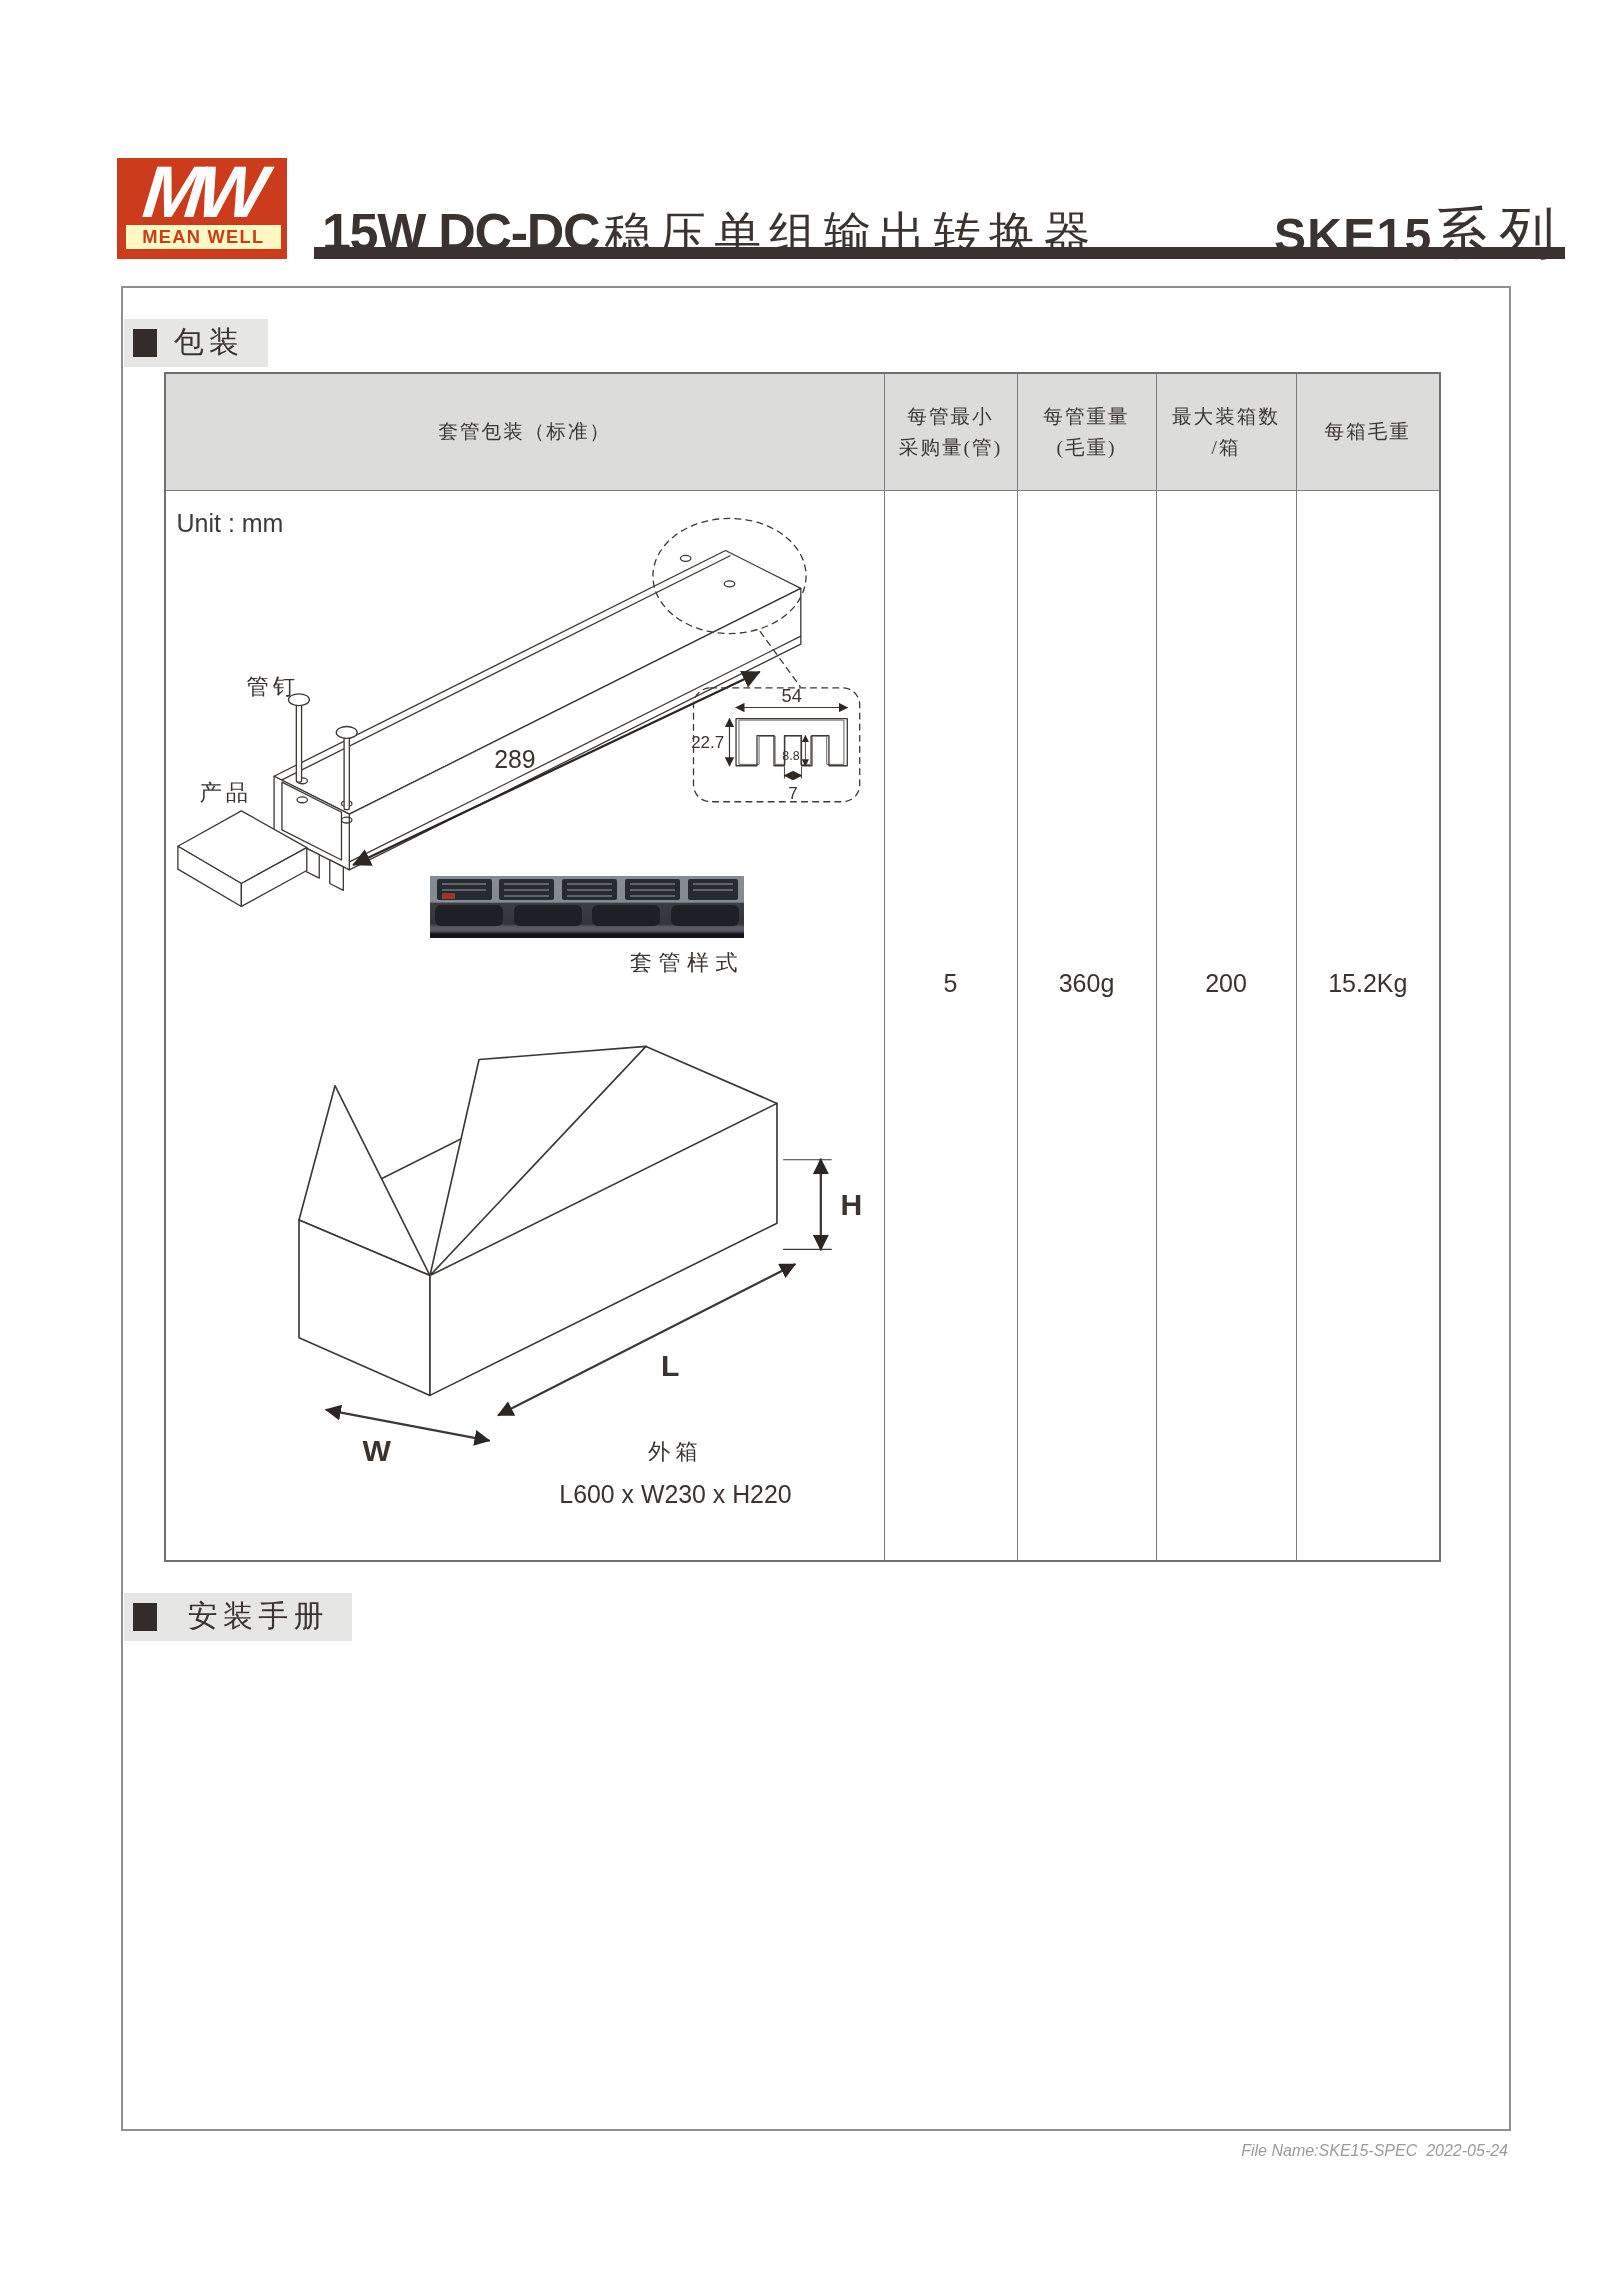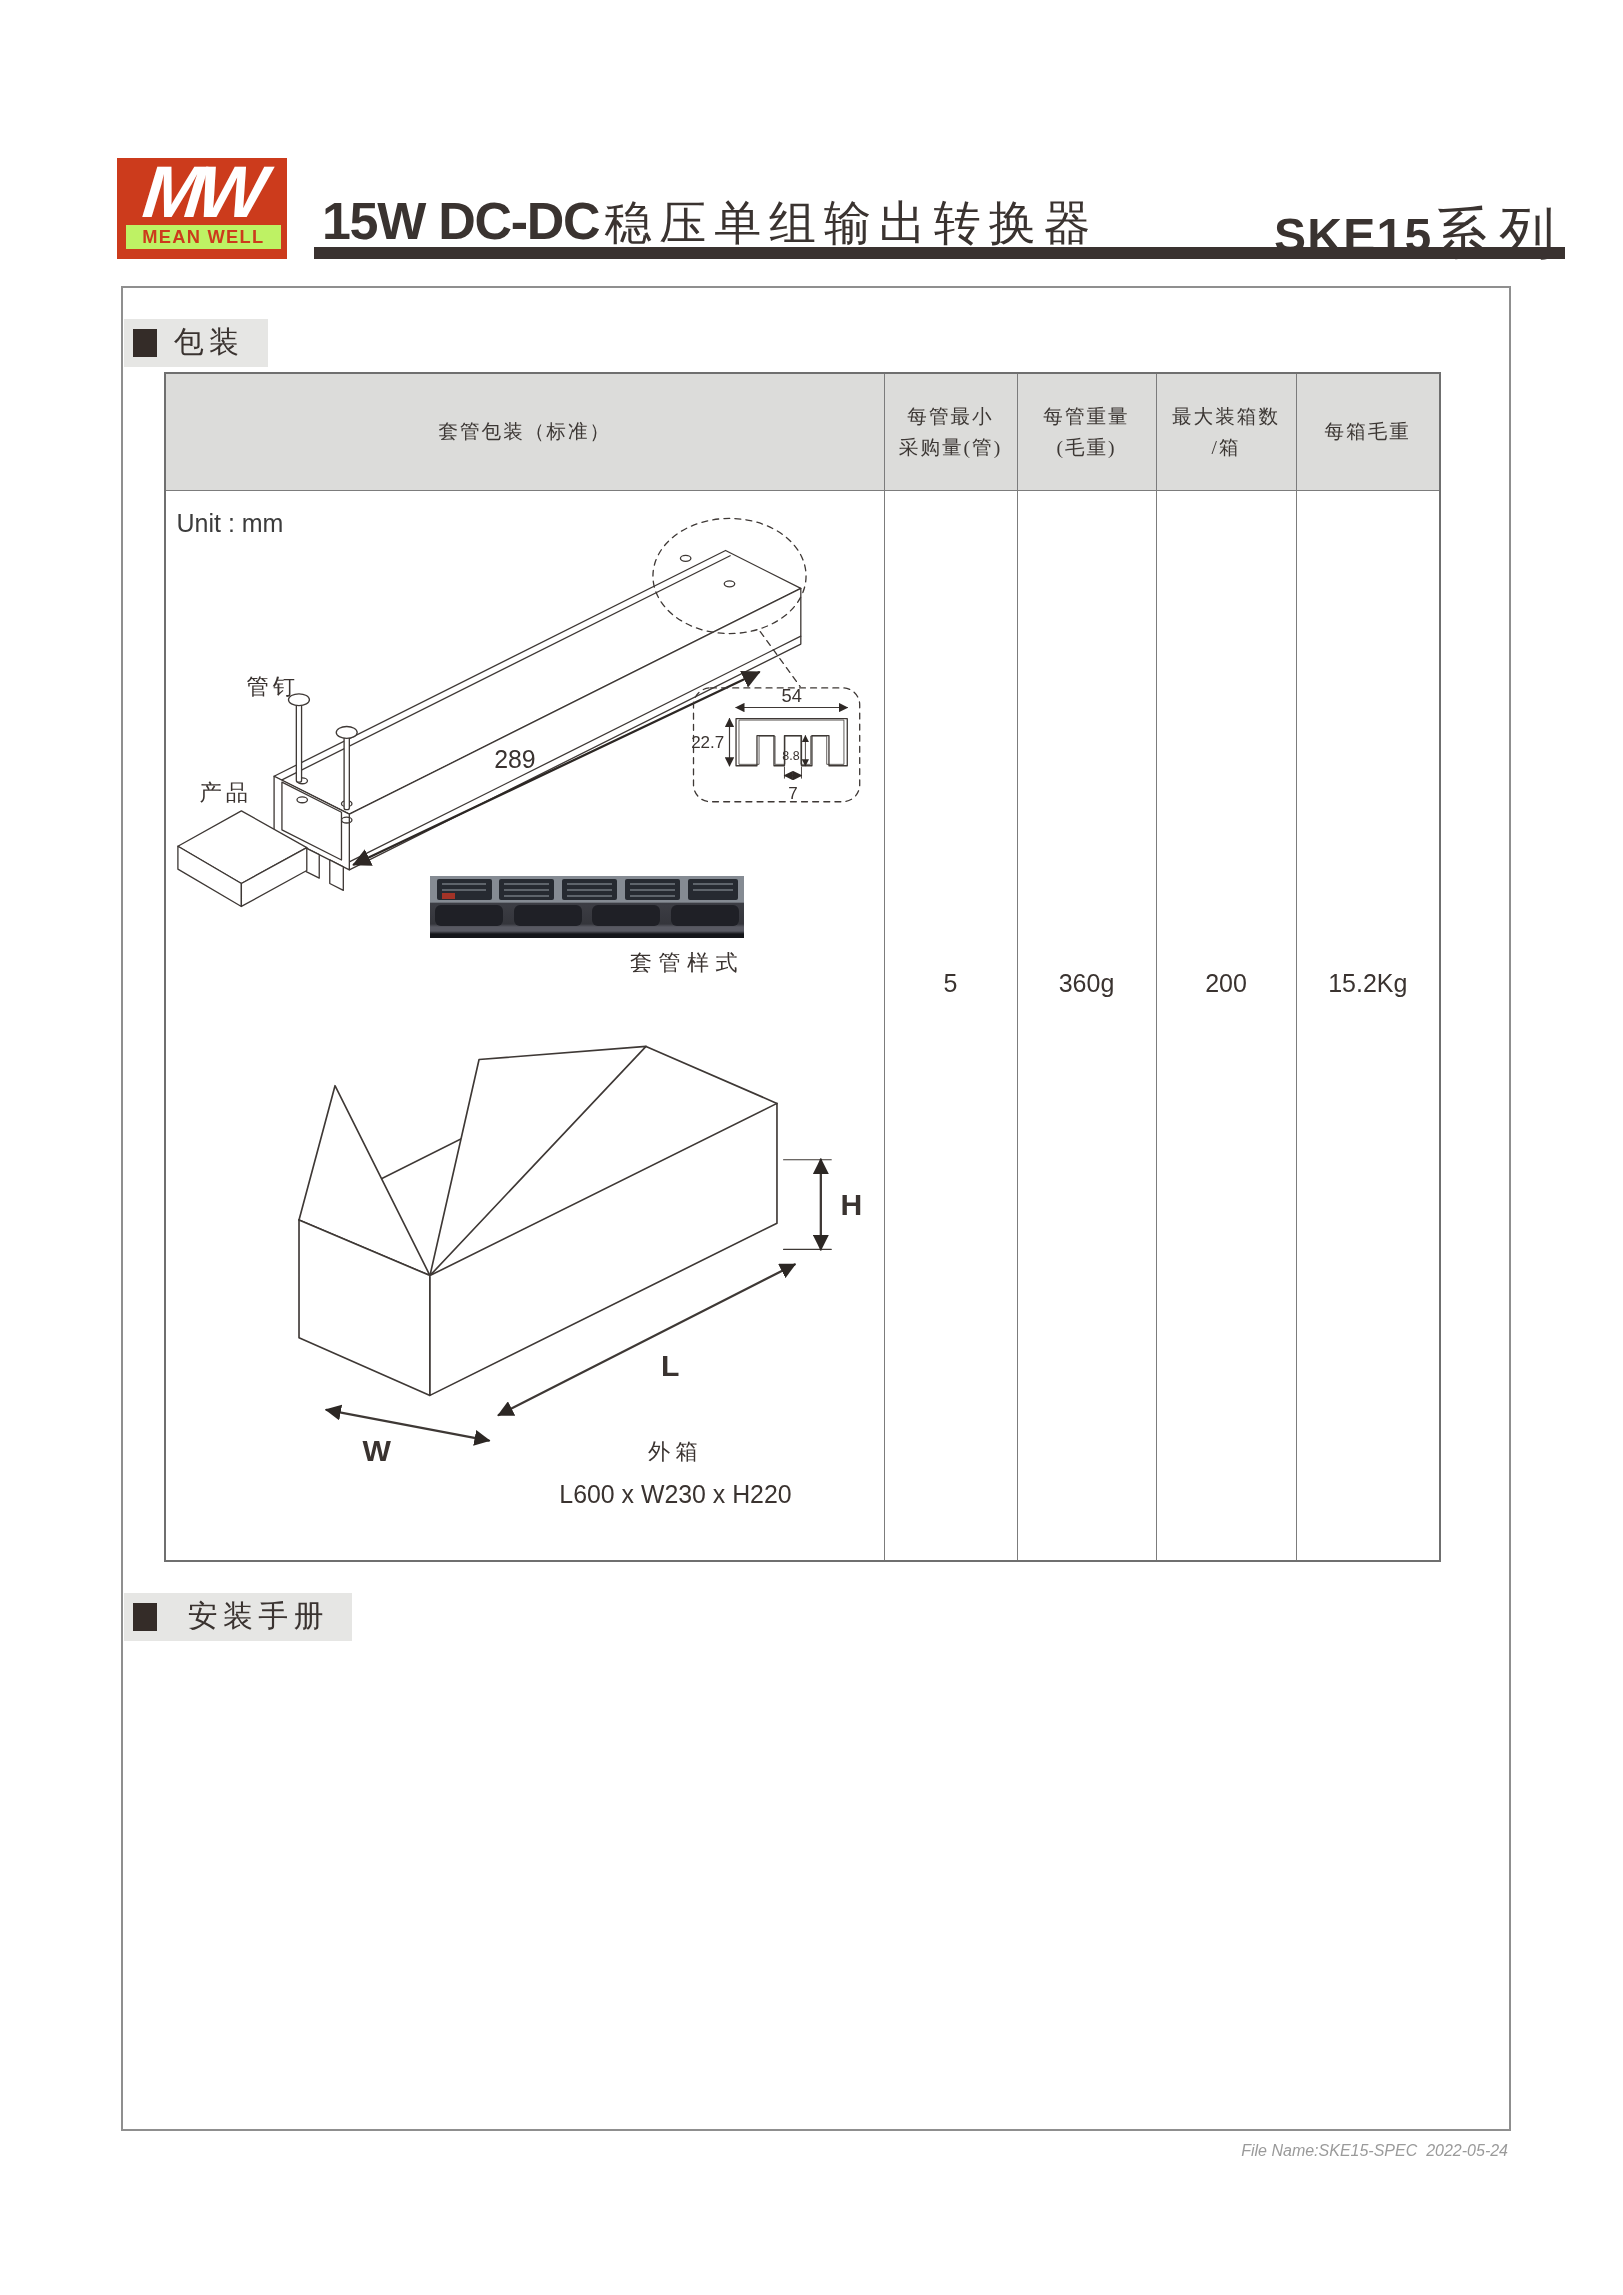--- a/index.html
+++ b/index.html
@@ -5,24 +5,24 @@
   html,body{margin:0;padding:0;background:#fff;}
   .page{position:relative;width:1623px;height:2295px;background:#ffffff;overflow:hidden;
         font-family:"Liberation Sans",sans-serif;color:#3a3330;}
   .cjk{font-family:"Liberation Serif",serif;}
 
   
   .logo{position:absolute;left:117px;top:158px;width:170px;height:101px;background:#cc3b1c;}
   .logo-mw{position:absolute;left:0;top:-7.9px;width:100%;text-align:center;
            font-weight:bold;font-style:italic;font-size:73px;letter-spacing:-6.5px;color:#fff;
            transform:skewX(-6deg);}
-  .logo-band{position:absolute;left:9.2px;right:6.5px;bottom:10.5px;height:23.6px;background:#bef264;
+  .logo-band{position:absolute;left:9.2px;right:6.5px;bottom:10.5px;height:23.6px;background:#fef9c3;
              display:flex;align-items:center;justify-content:center;}
   .logo-band span{color:#cc3b1c;font-weight:bold;font-size:18.3px;letter-spacing:1.3px;}
-  .doc-title{position:absolute;left:322px;top:191px;white-space:nowrap;}
+  .doc-title{position:absolute;left:322px;top:202px;white-space:nowrap;}
   .doc-title .latin{font-size:52px;font-weight:bold;color:#3a3330;letter-spacing:-1.3px;}
   .doc-title .cn{font-size:47px;color:#3a3330;letter-spacing:7.9px;margin-left:5.2px;}
   .series{position:absolute;right:59px;top:196px;white-space:nowrap;}
   .series .latin{font-size:48px;font-weight:bold;letter-spacing:1.3px;}
   .series .cn{font-size:56px;letter-spacing:9.2px;margin-left:1px;}
   .title-bar{position:absolute;left:314px;top:247px;width:1251px;height:12.4px;background:#3a3230;}
 
   
   .frame{position:absolute;left:121px;top:286px;width:1390px;height:1845px;border:2px solid #8f8f8f;box-sizing:border-box;}
 

